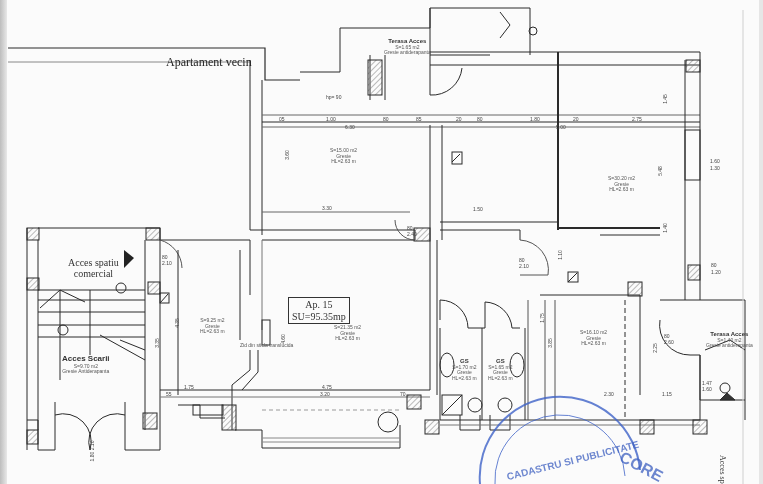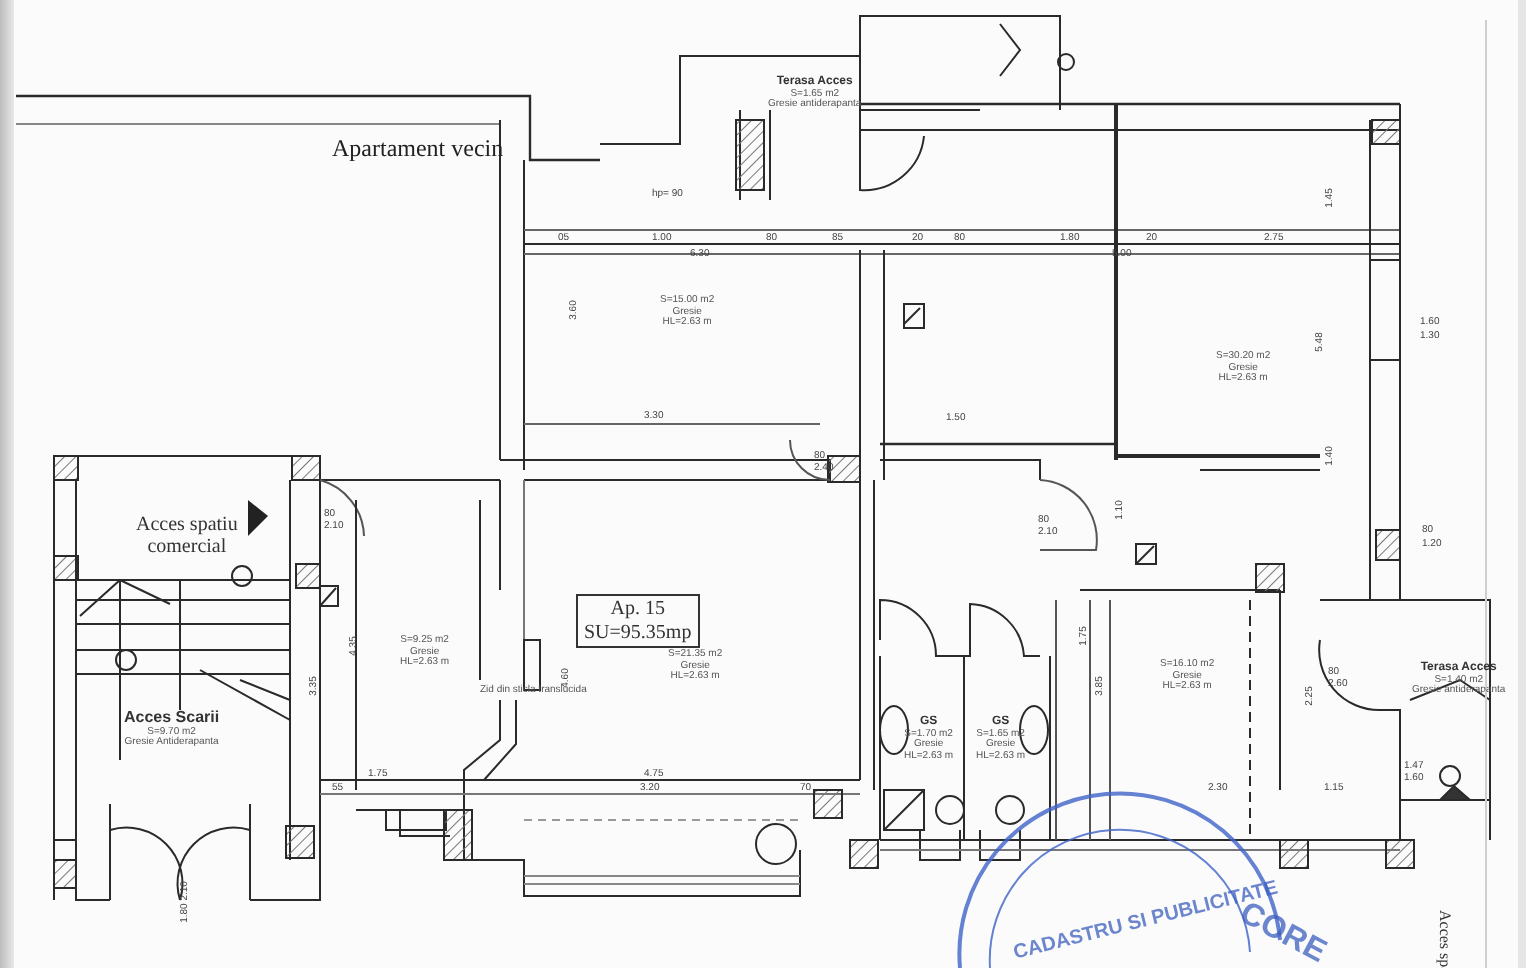--- a/index.html
+++ b/index.html
@@ -164,21 +164,21 @@
   </g>
 
   <polygon points="124,250 134,258 124,268" fill="#222"></polygon>
 
   <g fill="none" stroke="#3f63c8" stroke-width="2" opacity="0.8">
     <path d="M480 484 A80 80 0 0 1 640 470"></path>
     <path d="M495 484 A65 65 0 0 1 625 476" stroke-width="1"></path>
   </g>
 </svg>
 
-<div class="lbl serif big" style="left:166px; top:68px;">Apartament vecin</div>
+<div class="lbl serif big" style="left:166px; top:56px;">Apartament vecin</div>
 
 <div class="lbl serif" style="left:68px; top:257px; font-size:10px;">
   <div>Acces spatiu</div>
   <div>comercial</div>
 </div>
 
 <div class="lbl serif box" style="left:288px; top:297px;">
   <div>Ap. 15</div>
   <div>SU=95.35mp</div>
 </div>

